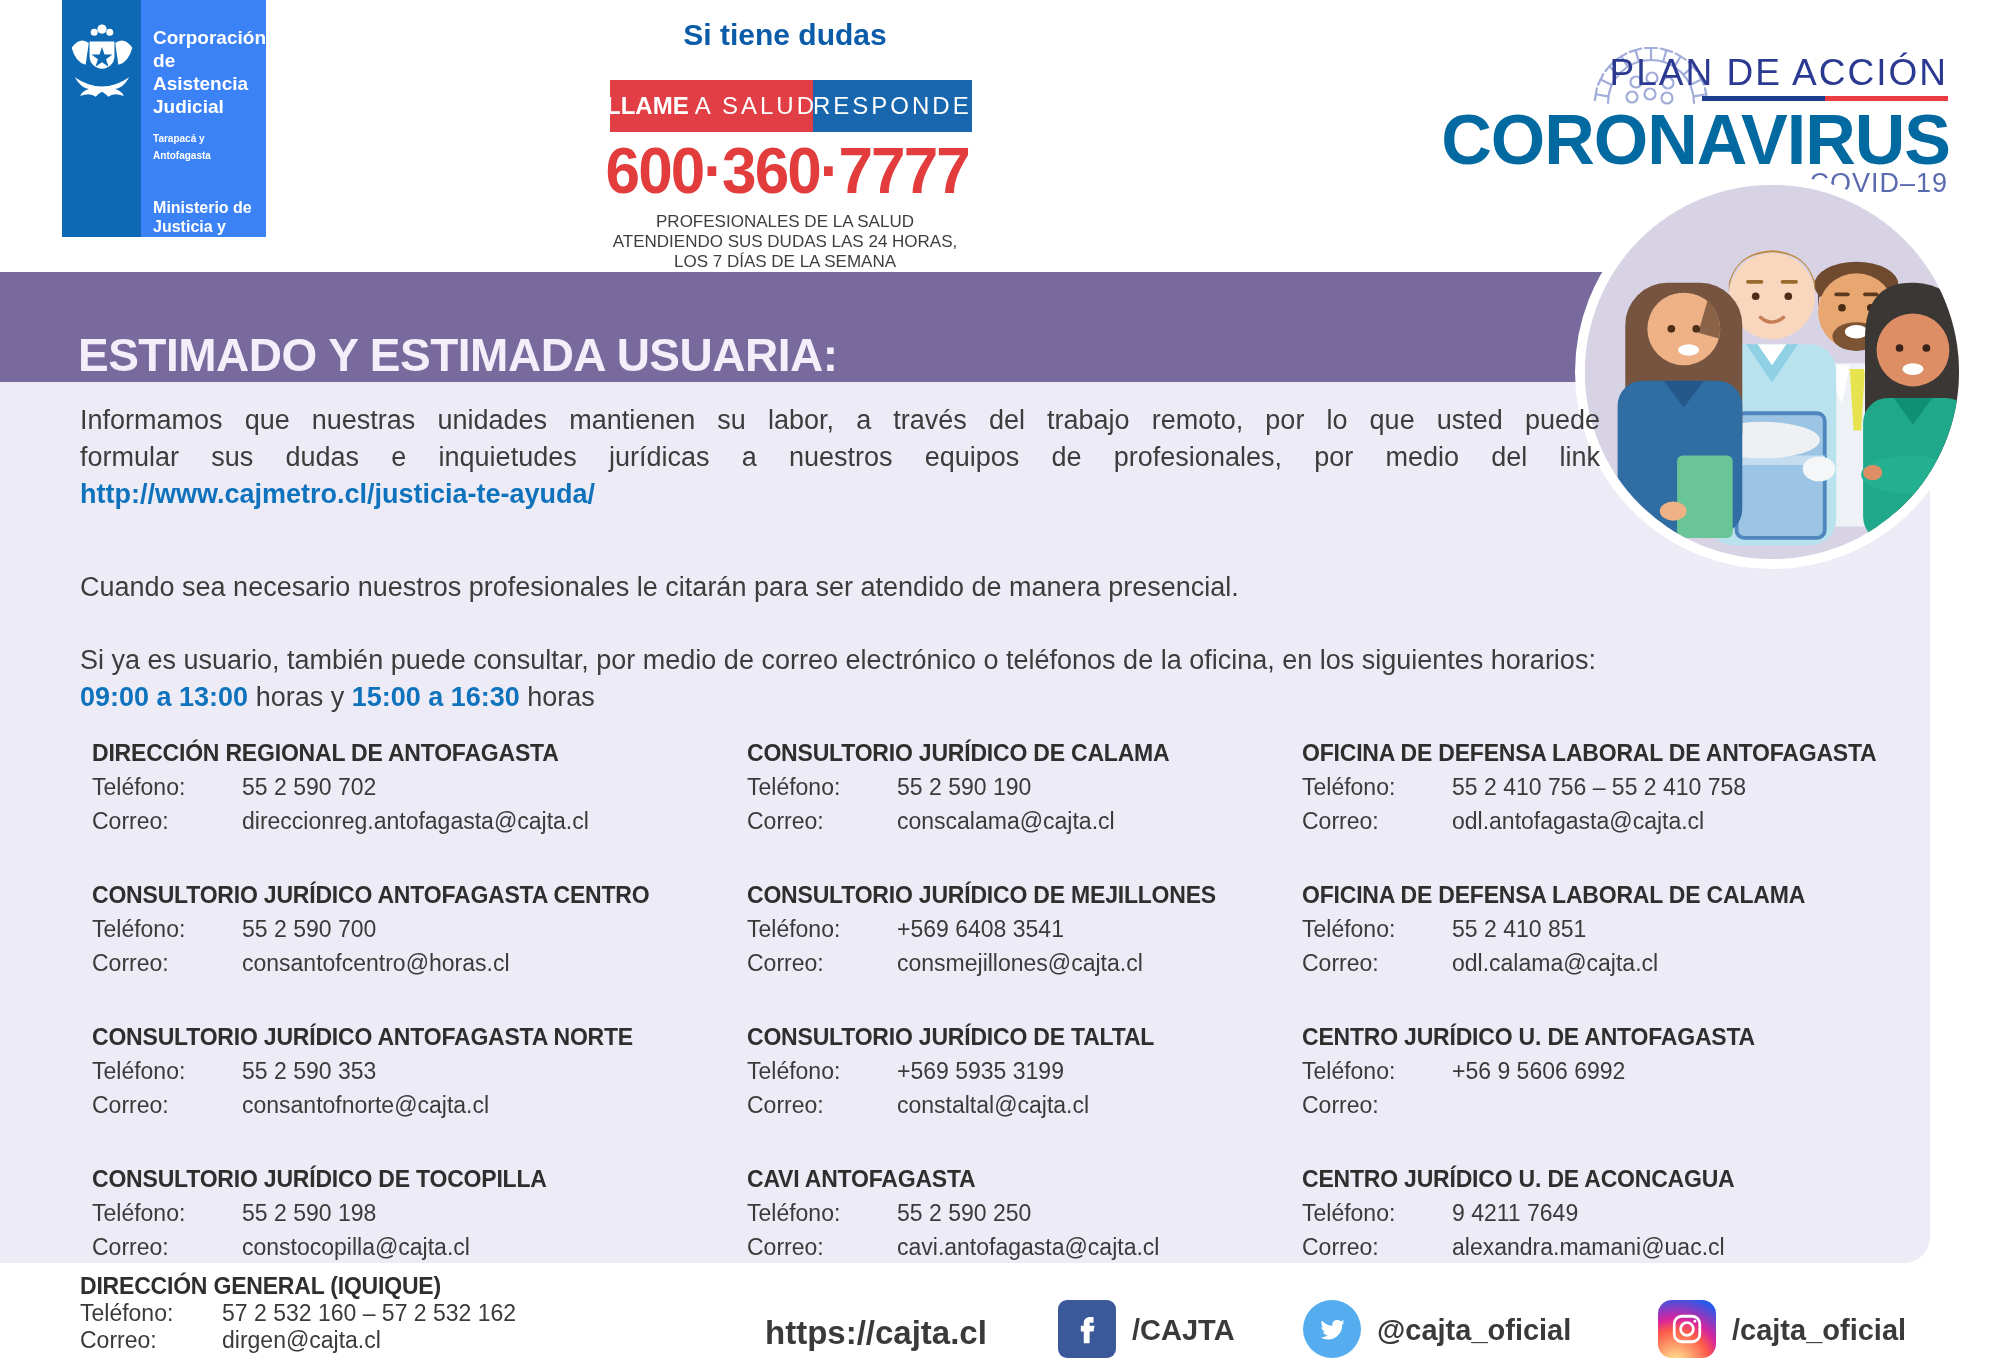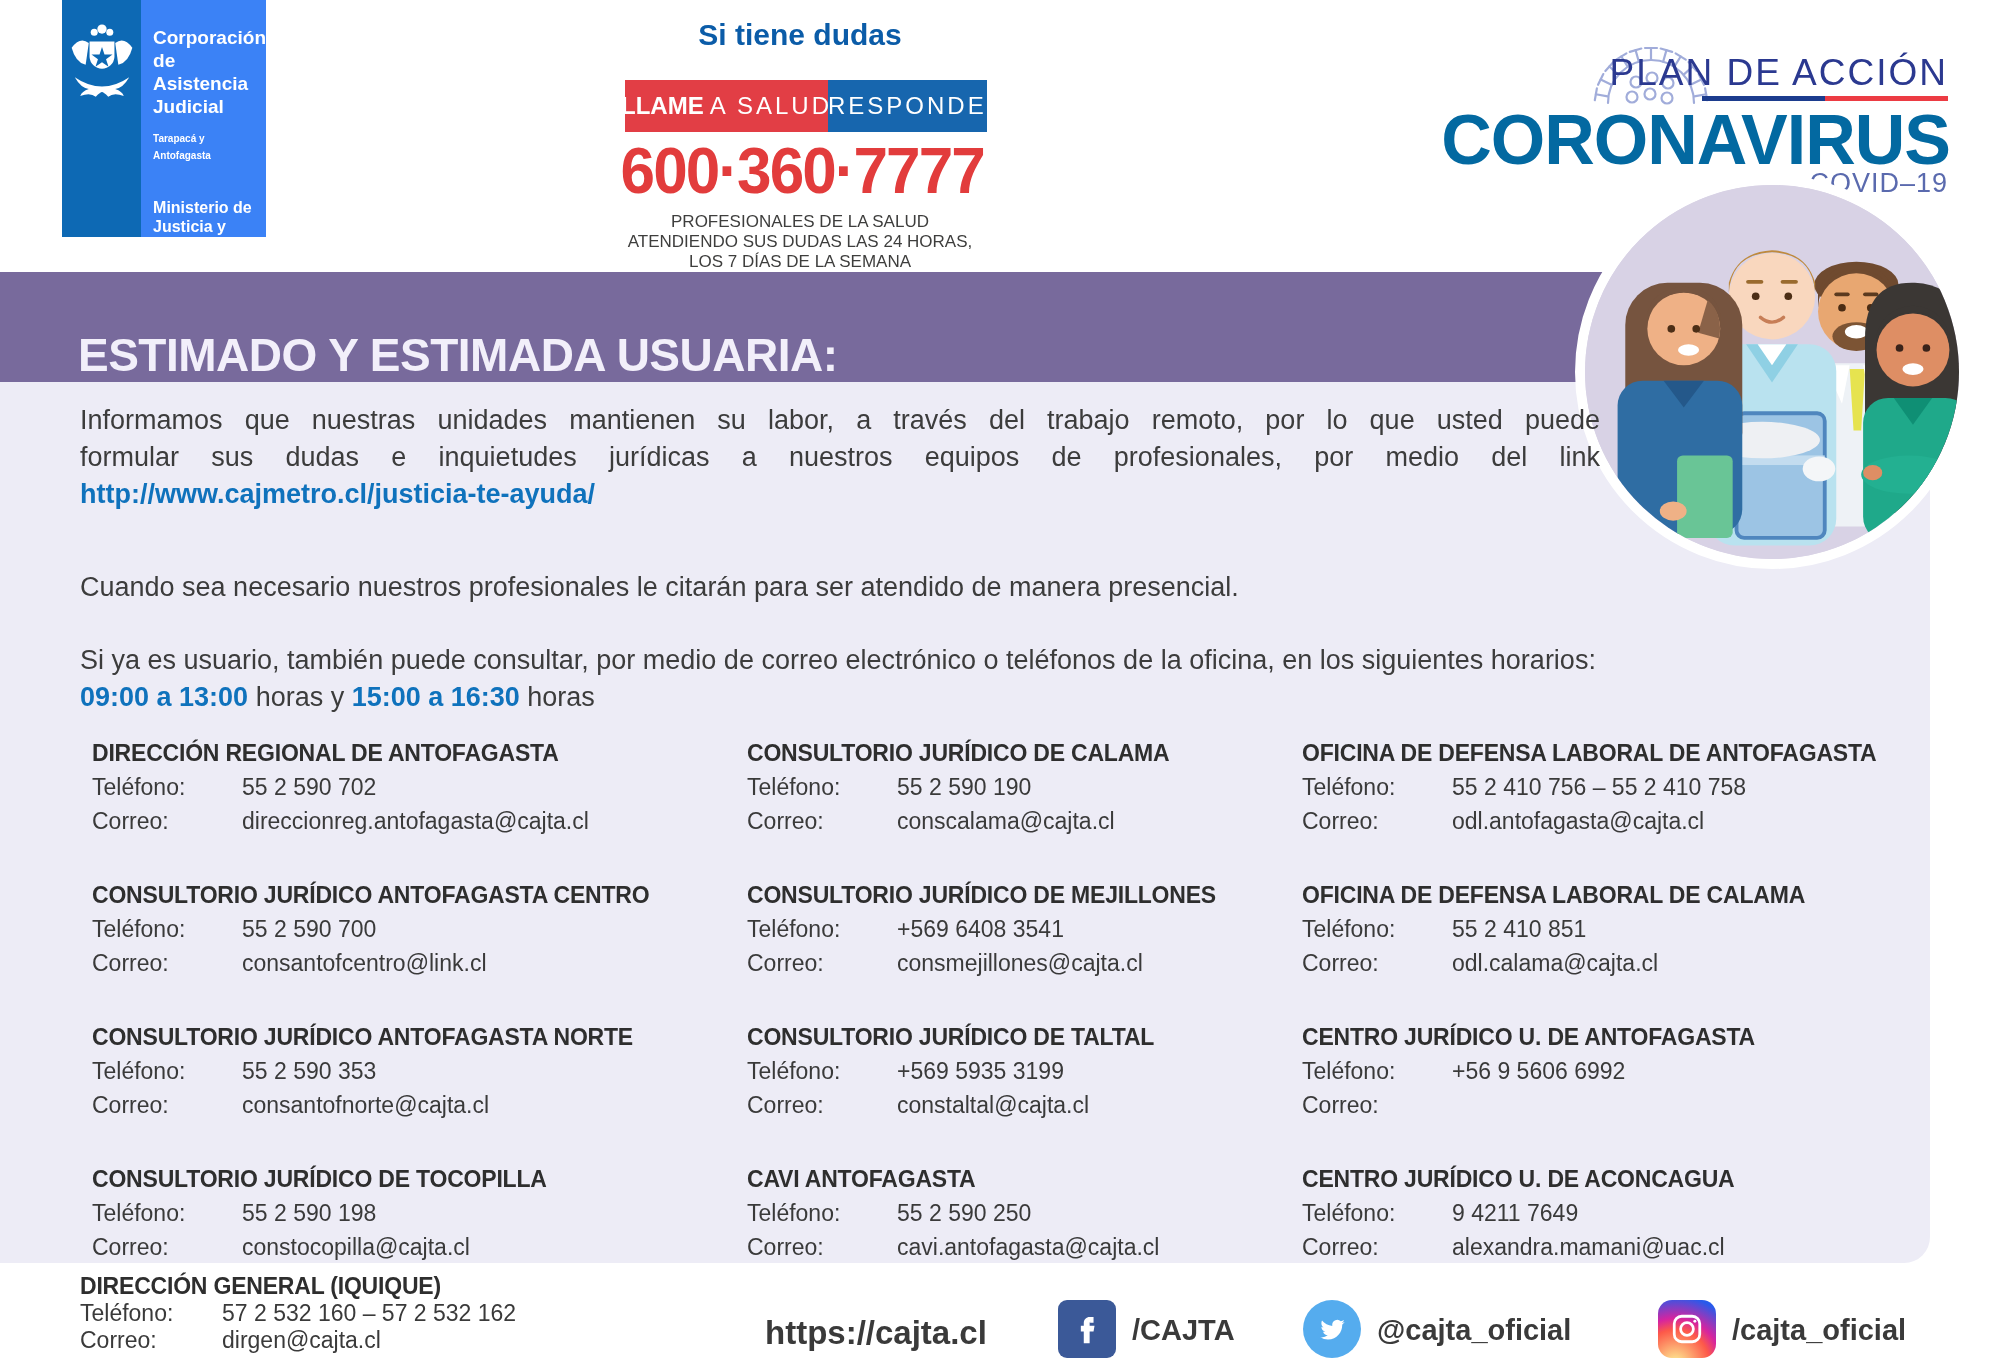--- a/index.html
+++ b/index.html
@@ -22,21 +22,21 @@
     display:flex; align-items:flex-start; justify-content:center; padding-top:16px;
   }
   .logo-red {
     flex:1; background:#3b82f6; color:#fff; padding:26px 0 0 12px;
   }
   .logo-org { font-size:19px; font-weight:bold; line-height:23px; }
   .logo-region { font-size:10px; font-weight:bold; line-height:17px; margin-top:12px; }
   .logo-ministry { font-size:16px; font-weight:bold; line-height:19px; margin-top:34px; }
 
   .salud {
-    position:absolute; left:600px; top:18px; width:370px; text-align:center;margin-left:15px;
+    position:absolute; left:600px; top:18px; width:370px; text-align:center;
   }
   .salud-intro { font-size:30px; font-weight:bold; color:#0b5ca8; }
   .salud-banner {
     margin-top:28px; height:52px; display:flex; width:350px; margin-left:10px;
   }
   .salud-banner-red {
     width:58%; background:#e23e45; color:#fff; display:flex;
     align-items:center; justify-content:center; font-size:24px; white-space:nowrap;
   }
   .salud-banner-red b { font-weight:bold; letter-spacing:0; margin-right:6px; }
@@ -369,21 +369,21 @@
   </div>
 
   <div class="entry">
     <div class="entry-name">CONSULTORIO JURÍDICO ANTOFAGASTA CENTRO</div>
     <div class="entry-row">
         <span class="lab">Teléfono:</span>
         <span>55 2 590 700</span>
       </div>
     <div class="entry-row">
         <span class="lab">Correo:</span>
-        <span>consantofcentro@link.cl</span>
+        <span>consantofcentro@horas.cl</span>
       </div>
   </div>
   <div class="entry">
     <div class="entry-name">CONSULTORIO JURÍDICO DE MEJILLONES</div>
     <div class="entry-row">
         <span class="lab">Teléfono:</span>
         <span>+569 6408 3541</span>
       </div>
     <div class="entry-row">
         <span class="lab">Correo:</span>

